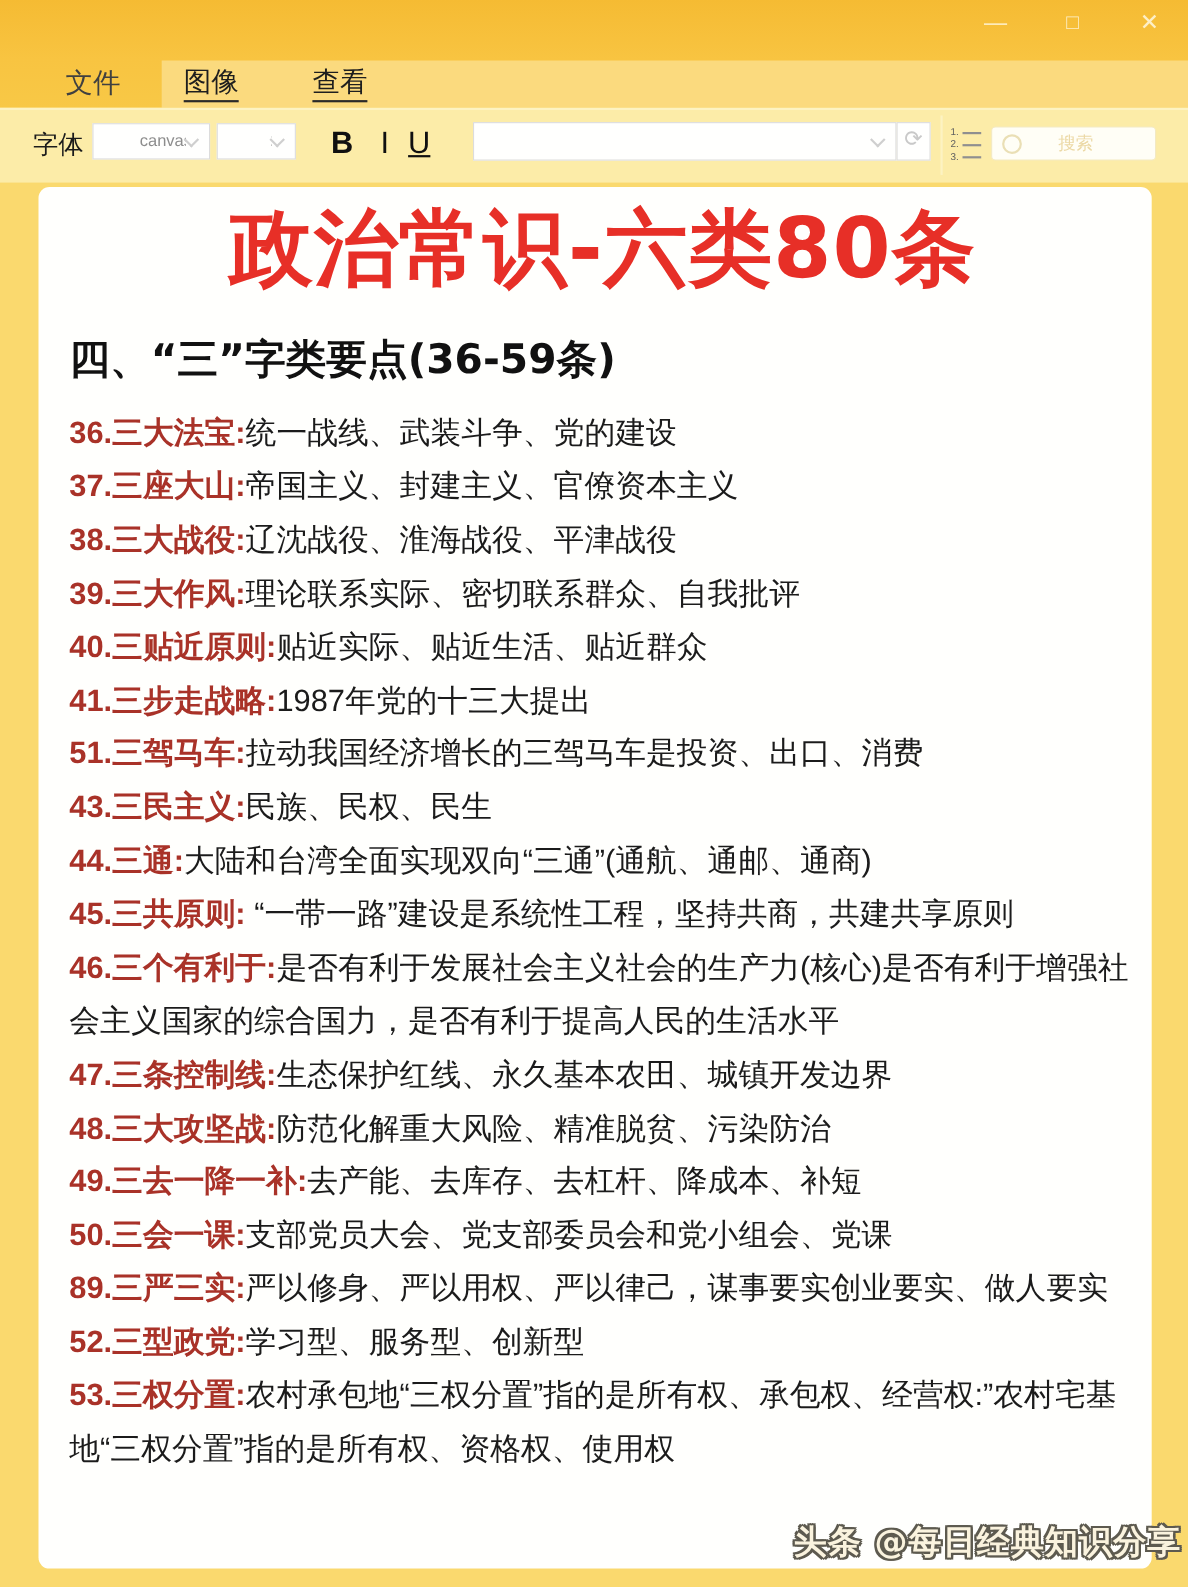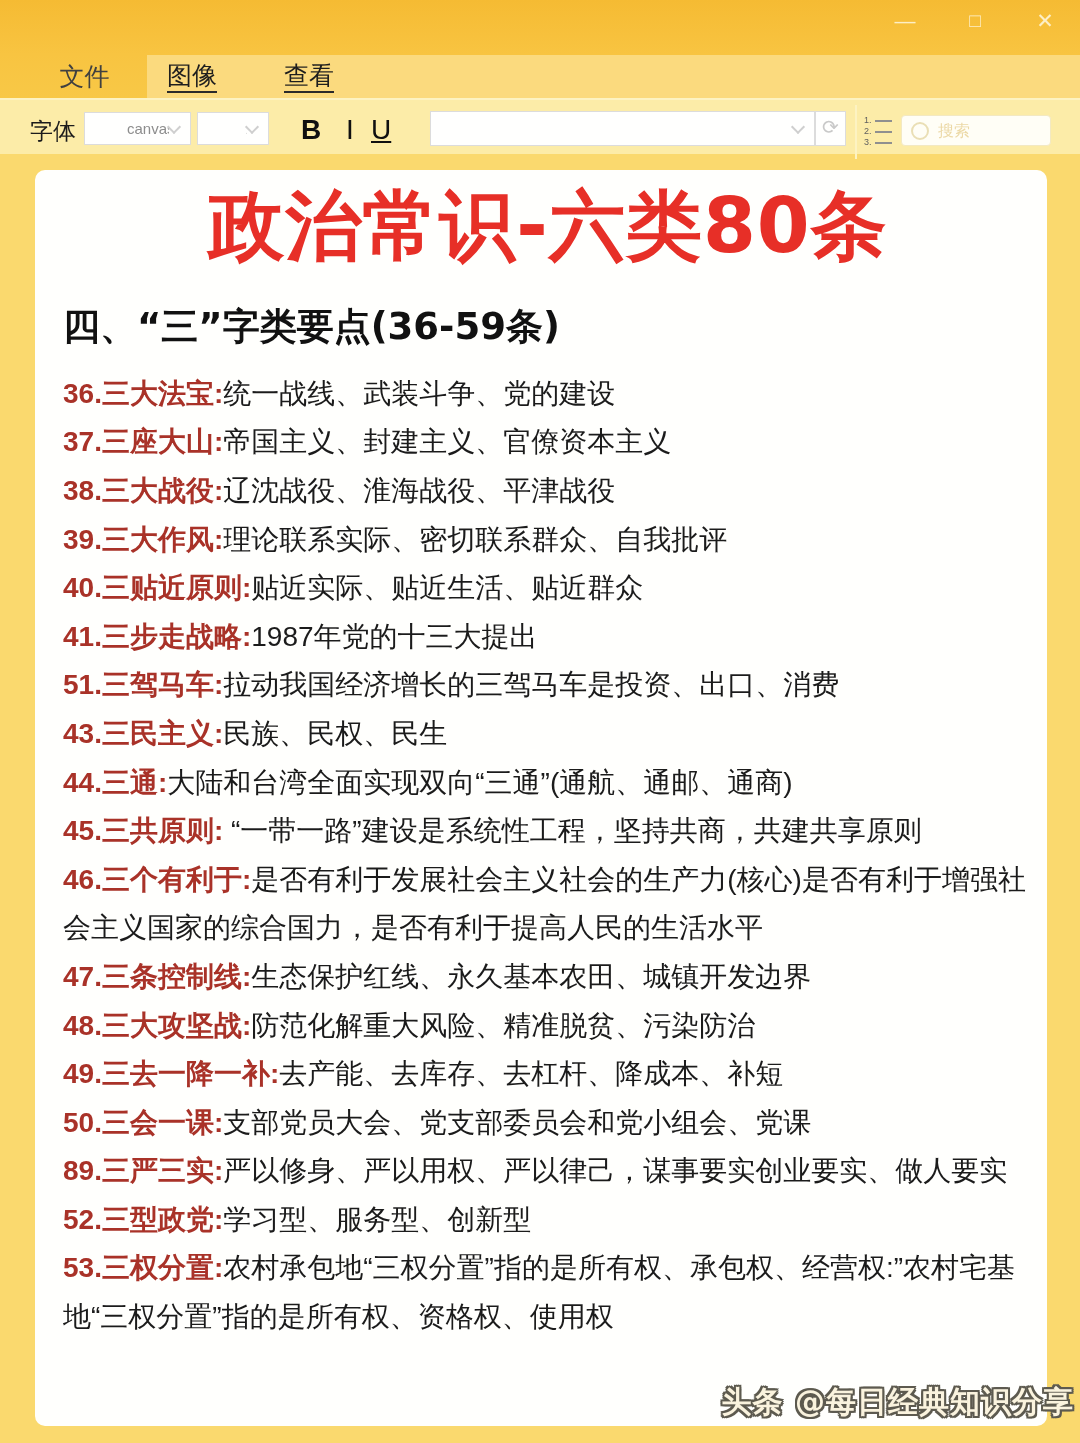--- a/index.html
+++ b/index.html
@@ -26,21 +26,21 @@
   }
   .tab-strip{
     position:absolute;top:55px;left:147px;width:946px;height:43px;
     background:#fbda7e;display:flex;align-items:center;gap:67px;
     padding-left:20px;box-sizing:border-box;
     font-size:25px;color:#1e1e1e;
   }
   .tab-strip .tab{border-bottom:2px solid #2a2a2a;padding-bottom:1px;line-height:30px;}
   
   .toolbar{
-    position:absolute;top:98px;left:0;width:1080px;height:56px;
+    position:absolute;top:98px;left:0;width:1080px;height:68px;
     background:#fceca8;border-top:2px solid #fdf3c2;box-sizing:border-box;
   }
   .t-label{position:absolute;left:30px;top:16px;font-size:23px;color:#1b1b1b;}
   .select{
     position:absolute;background:#fffffe;border:1px solid #dcdcdc;
     display:flex;align-items:center;box-sizing:border-box;
   }
   .sel-font{left:84px;top:12px;width:107px;height:33px;}
   .sel-size{left:197px;top:12px;width:72px;height:33px;}
   .sel-combo{left:430px;top:11px;width:385px;height:35px;}
@@ -66,21 +66,21 @@
   .nlist .r3::before{content:"3.";}
   .nlist .bar{width:17px;height:2px;background:#8f8f8f;}
   .search{
     position:absolute;left:901px;top:15px;width:150px;height:31px;
     background:#fffef6;border:1px solid #f3e9c2;border-radius:4px;
     display:flex;align-items:center;gap:7px;padding:0 9px;box-sizing:border-box;
   }
   .ring{width:14px;height:14px;border:2px solid #eadfb5;border-radius:50%;flex:none;}
   .search input{
     border:none;outline:none;background:transparent;width:100%;
-    font-size:16px;color:#3b82f6;font-family:Liberation Sans, sans-serif;
+    font-size:16px;color:#3b82f6;font-family:Liberation Sans, sans-serif;margin-left:24px;
   }
   .search input::placeholder{color:#ecd9a6;}
   
   .doc{
     position:absolute;left:35px;top:170px;width:1012px;height:1256px;
     background:#fffffd;border-radius:10px;box-sizing:border-box;
     padding:0 14px 0 28px;
   }
   .doc-title{
     margin:0;padding-top:12px;text-align:center;

